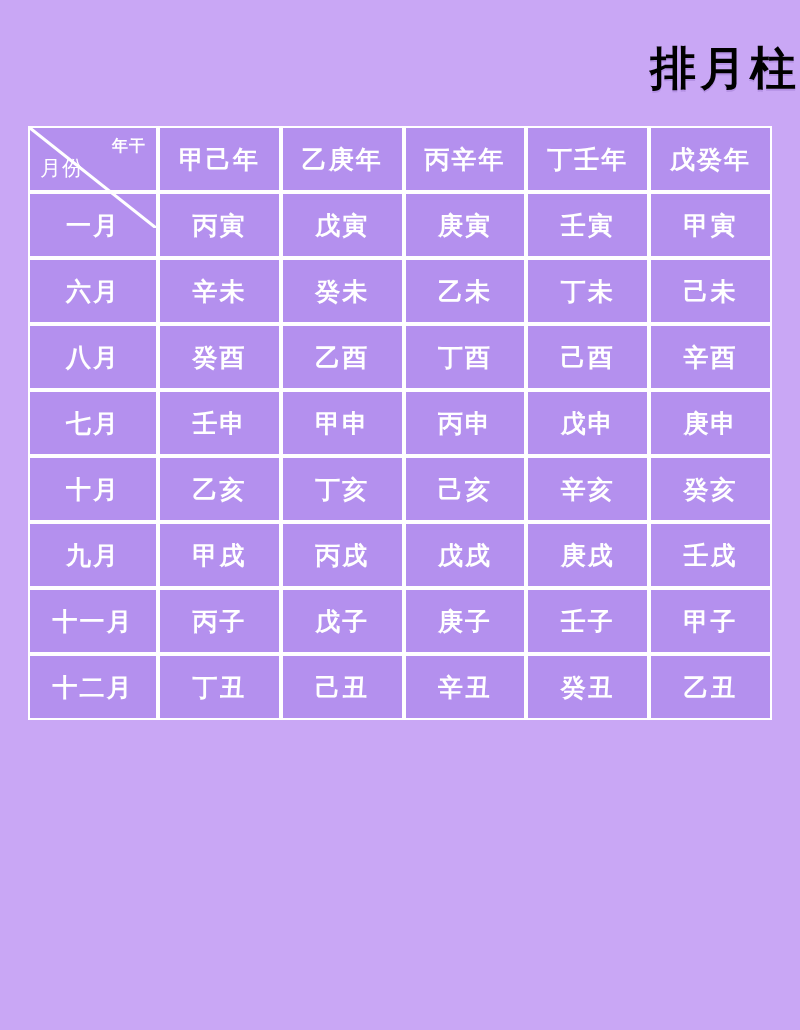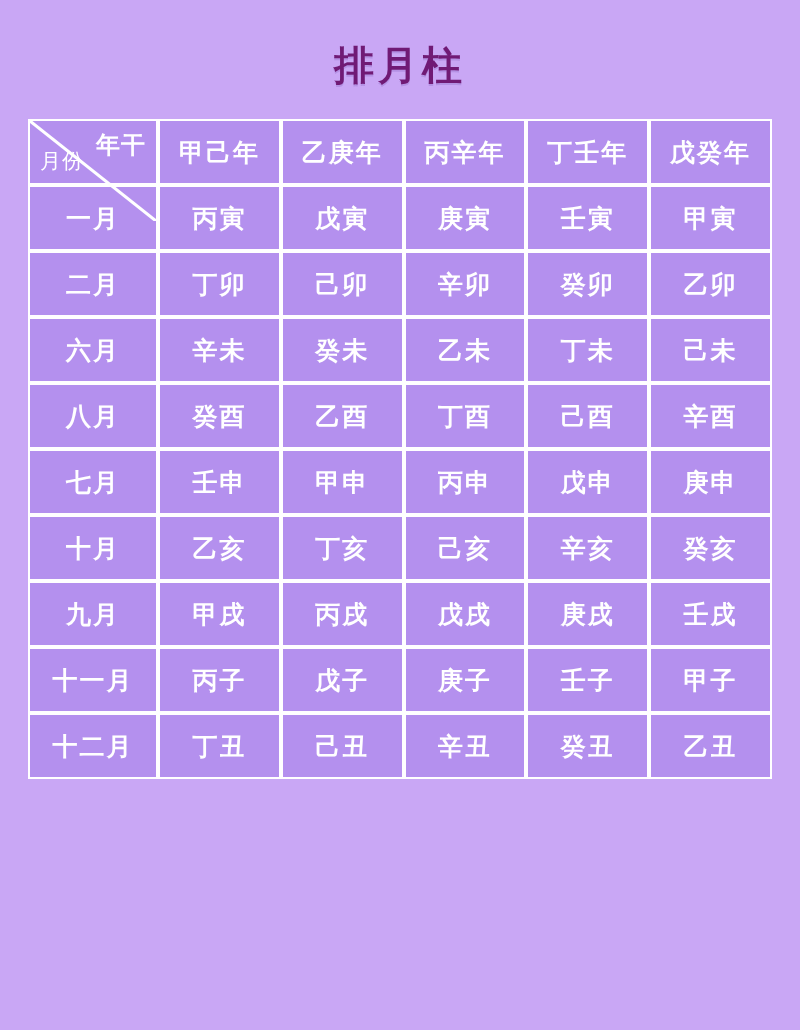--- a/index.html
+++ b/index.html
@@ -13,23 +13,23 @@
     font-family: "Liberation Sans", sans-serif;
     overflow: hidden;
   }
   .page {
     width: 800px;
     height: 1030px;
     position: relative;
     box-sizing: border-box;
   }
   .title {
-    text-align: center;
-    color: #701a75;
-    font-size: 40px;
+    text-align: right;
+    color: #000000;
+    font-size: 46px;
     font-weight: bold;
     letter-spacing: 4px;
     padding-top: 38px;
     padding-bottom: 26px;
     font-family: "DejaVu Sans", sans-serif;
     text-shadow: 0 2px 0 rgba(120,80,180,0.25);
   }
   .table-wrap {
     padding: 0 28px;
   }
@@ -69,21 +69,21 @@
   }
   th.corner .diag {
     position: absolute;
     inset: 0;
     pointer-events: none;
   }
   th.corner .lbl-year {
     position: absolute;
     top: 8px;
     right: 10px;
-    font-size: 24px;
+    font-size: 16px;
     font-weight: bold;
     letter-spacing: 1px;
   }
   th.corner .lbl-month {
     position: absolute;
     bottom: 8px;
     left: 10px;
     font-size: 21px;
     font-weight: normal;
     letter-spacing: 1px;
@@ -123,28 +123,20 @@
         </tr>
       </thead>
       <tbody>
         <tr>
           <td class="rowhead col0">一月</td>
           <td>丙寅</td>
           <td>戊寅</td>
           <td>庚寅</td>
           <td>壬寅</td>
           <td>甲寅</td>
-        </tr>
-        <tr>
-          <td class="rowhead col0">二月</td>
-          <td>丁卯</td>
-          <td>己卯</td>
-          <td>辛卯</td>
-          <td>癸卯</td>
-          <td>乙卯</td>
         </tr>
         <tr>
           <td class="rowhead col0">六月</td>
           <td>辛未</td>
           <td>癸未</td>
           <td>乙未</td>
           <td>丁未</td>
           <td>己未</td>
         </tr>
         <tr>

